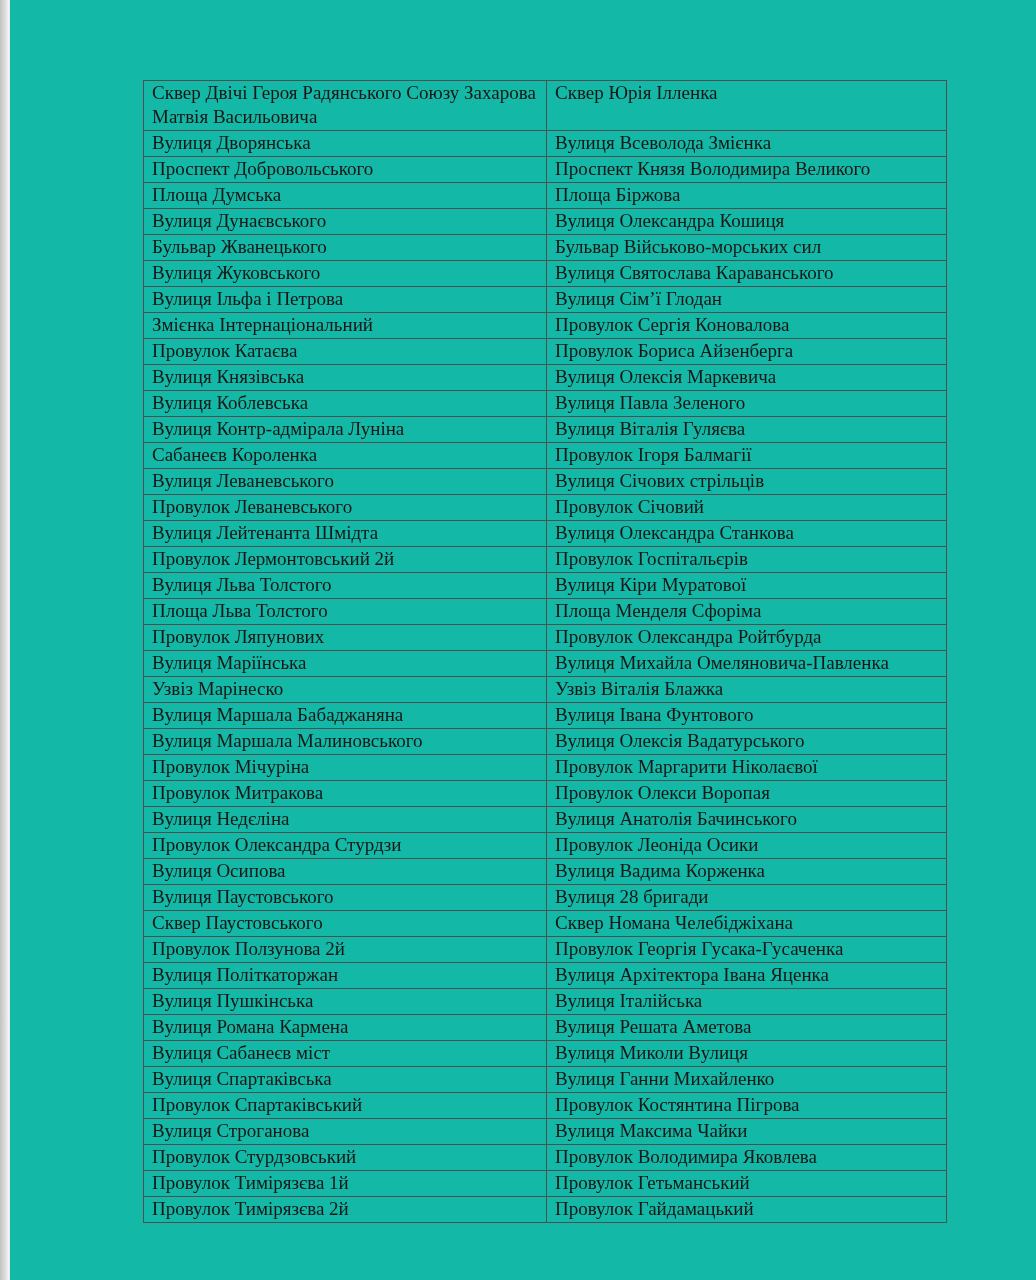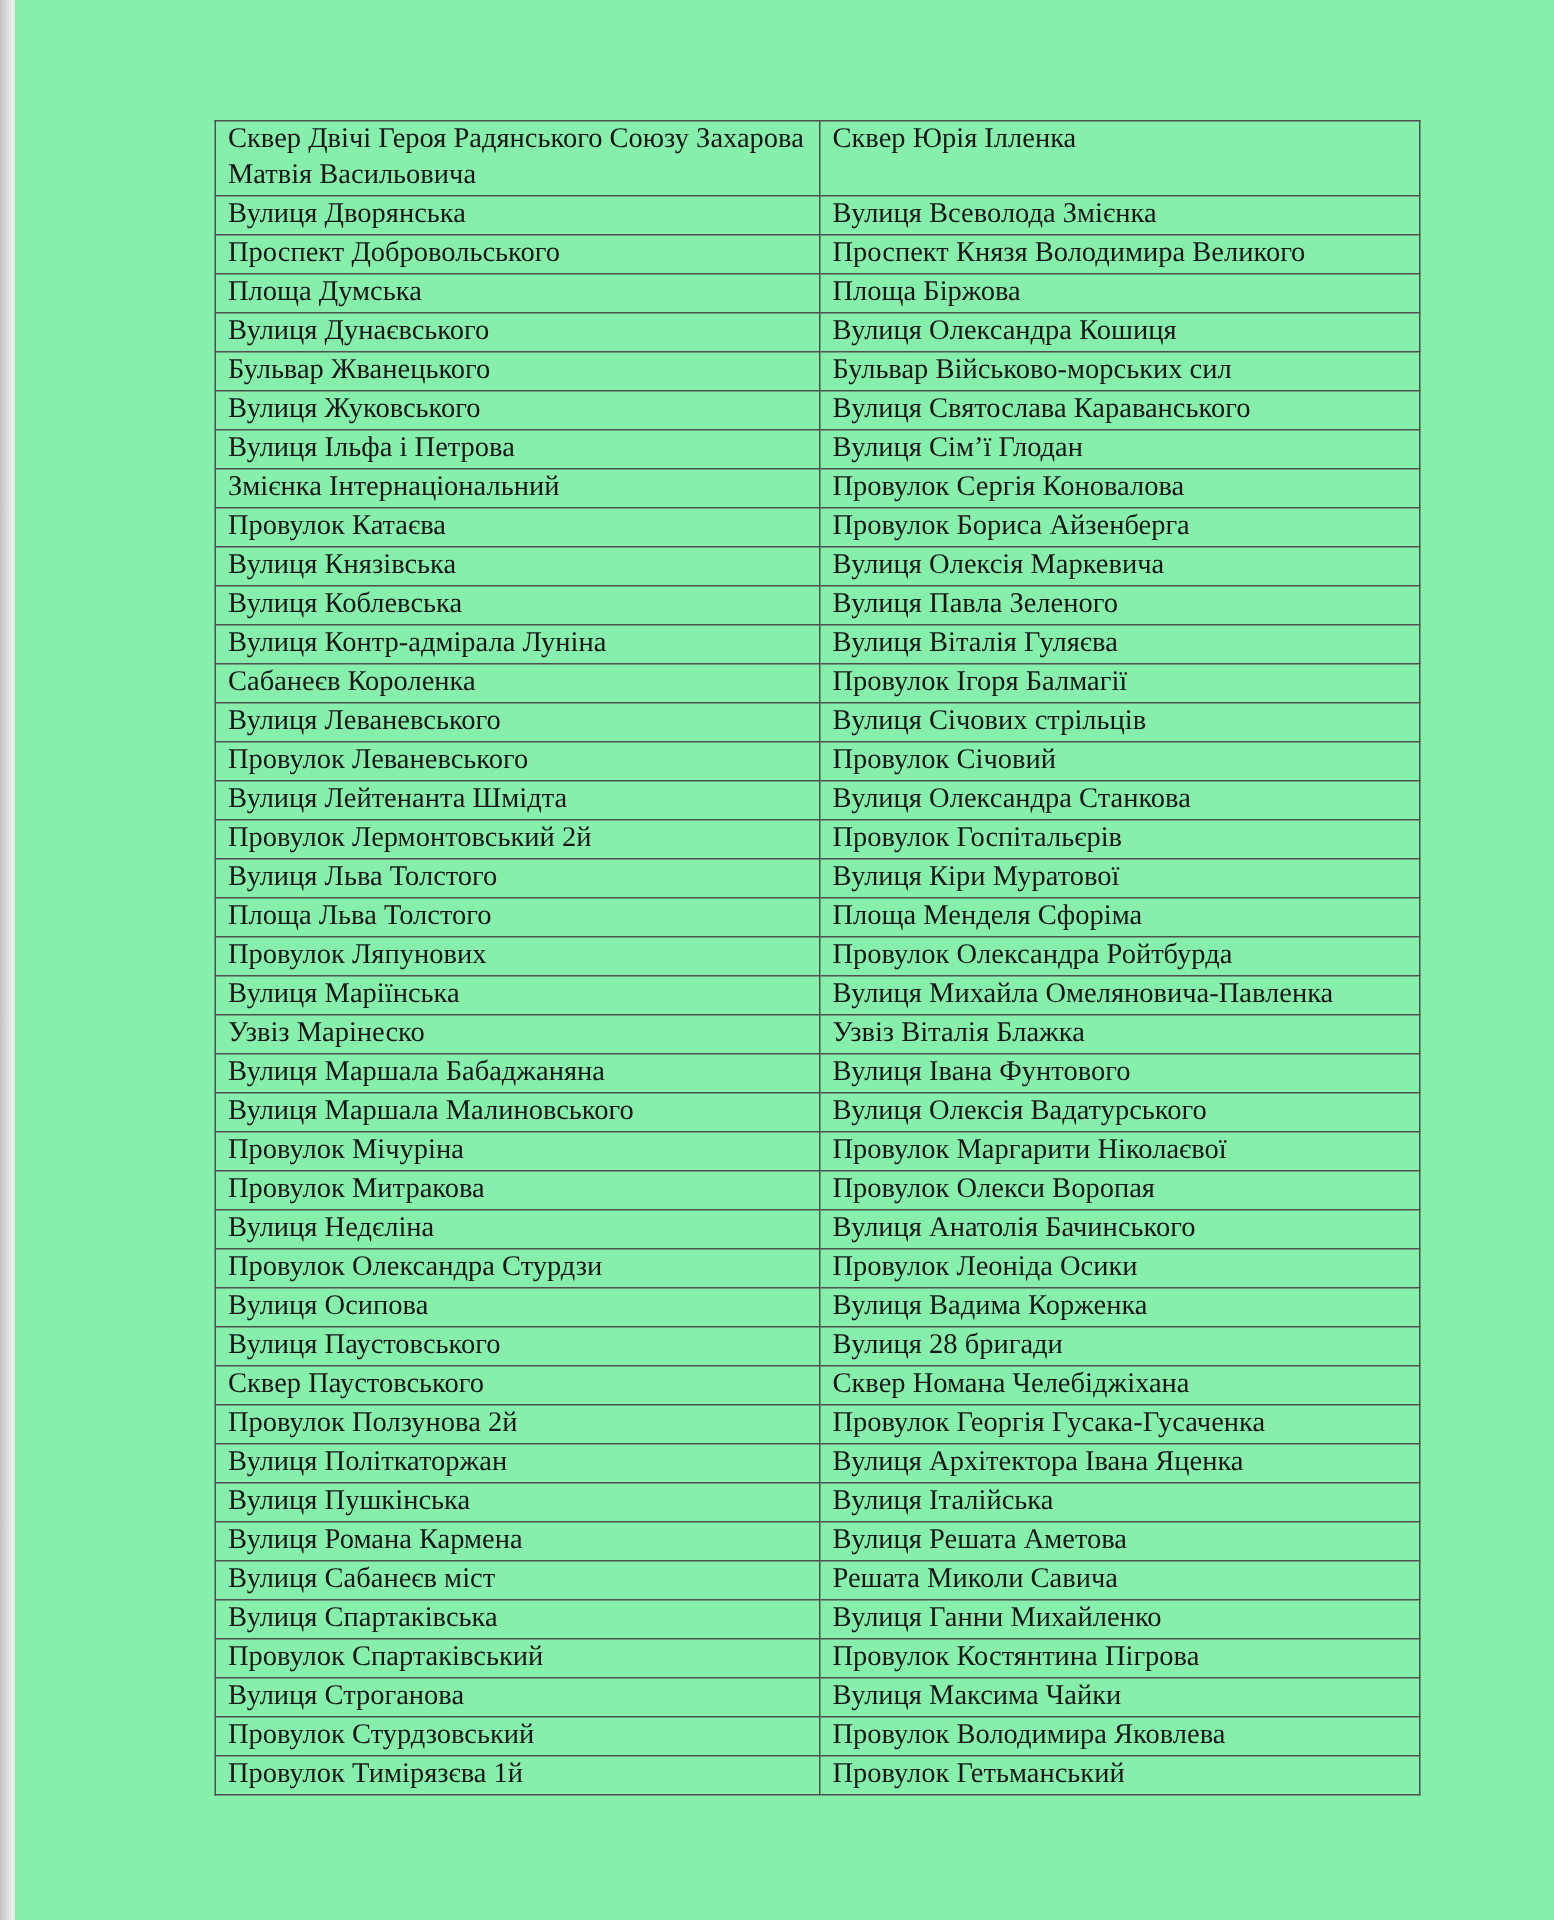--- a/index.html
+++ b/index.html
@@ -7,21 +7,21 @@
     width: 1036px;
     height: 1280px;
     background: #ffffff;
     font-family: "Liberation Serif", "DejaVu Serif", serif;
     overflow: hidden;
   }
   .page {
     position: relative;
     width: 1036px;
     height: 1280px;
-    background: #86efac;
+    background: #14b8a6;
   }
   .edge-strip {
     position: absolute;
     left: 0;
     top: 0;
     width: 10px;
     height: 1280px;
     background: linear-gradient(to right, #c3c3c3 0%, #d6d6d6 45%, #ececec 85%, #f7f7f7 100%);
     border-right: 1px solid #e9e9e9;
   }
@@ -238,21 +238,21 @@
       <td>Вулиця Італійська</td>
     </tr>
 
     <tr>
       <td>Вулиця Романа Кармена</td>
       <td>Вулиця Решата Аметова</td>
     </tr>
 
     <tr>
       <td>Вулиця Сабанеєв міст</td>
-      <td>Решата Миколи Савича</td>
+      <td>Вулиця Миколи Вулиця</td>
     </tr>
 
 
     <tr>
       <td>Вулиця Спартаківська</td>
       <td>Вулиця Ганни Михайленко</td>
     </tr>
 
     <tr>
       <td>Провулок Спартаківський</td>
@@ -267,16 +267,20 @@
     <tr>
       <td>Провулок Стурдзовський</td>
       <td>Провулок Володимира Яковлева</td>
     </tr>
 
     <tr>
       <td>Провулок Тимірязєва 1й</td>
       <td>Провулок Гетьманський</td>
     </tr>
 
+    <tr>
+      <td>Провулок Тимірязєва 2й</td>
+      <td>Провулок Гайдамацький</td>
+    </tr>
   </tbody>
   </table>
 
 </div>
 
 </body></html>

